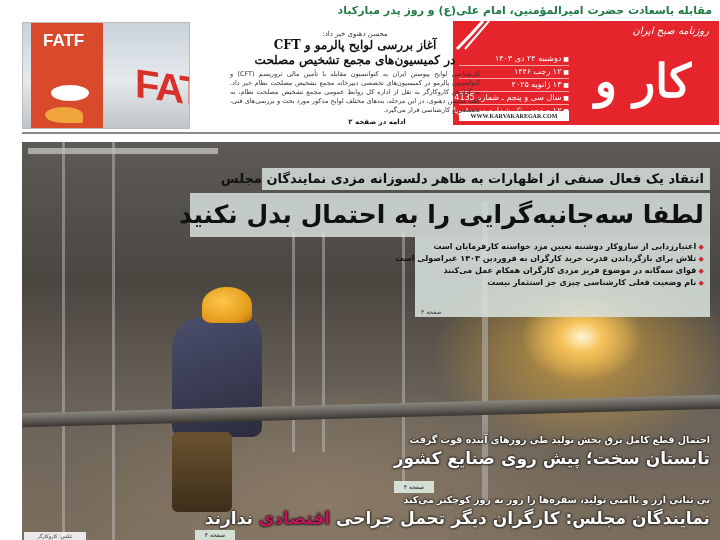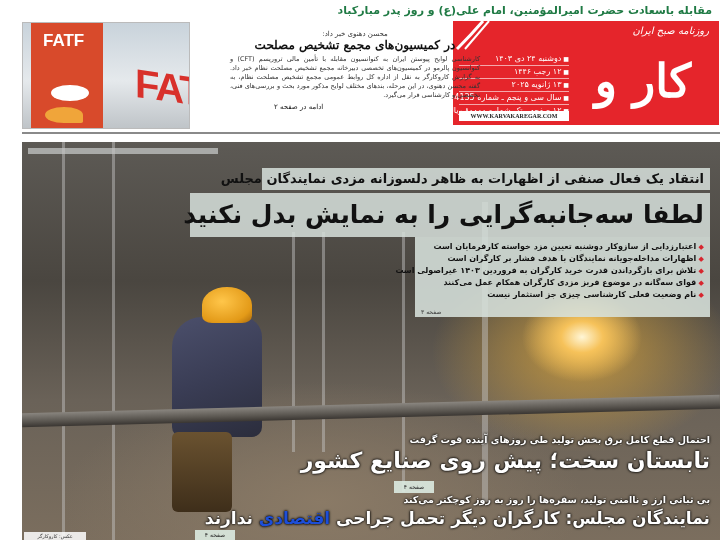--- a/index.html
+++ b/index.html
@@ -64,21 +64,21 @@
     font-family: "Liberation Sans", sans-serif; direction: ltr; transform: skewY(8deg); letter-spacing: -2px;
   }
 
   .fatf-story { position: absolute; top: 30px; left: 195px; width: 250px; text-align: right; margin-left: 35px; }
   .fatf-story .kicker { font-size: 7px; color: #333; text-align: center; }
   .fatf-story .title {
     font-size: 12px; font-weight: bold; color: #111; text-align: center; line-height: 15px;
     font-family: "DejaVu Serif", serif;
   }
   .fatf-story .body { font-size: 6.5px; color: #333; line-height: 9px; margin-top: 2px; text-align: justify; }
-  .fatf-story .cont { font-size: 7px; font-weight: normal; color: #111; margin-top: 3px; text-align: left; padding-left: 44px; }
+  .fatf-story .cont { font-size: 7px; font-weight: bold; color: #111; margin-top: 3px; text-align: center; padding-left: 44px; }
 
   .top-rule { position: absolute; top: 132px; left: 22px; width: 698px; height: 2px; background: #8a8a8a; }
 
   
   .main-photo {
     position: absolute; top: 142px; left: 22px; width: 698px; height: 398px; overflow: hidden;
     background:
       radial-gradient(ellipse 60px 45px at 560px 195px, #fff6d6 0%, #f6c25a 35%, rgba(180,120,40,0) 100%),
       radial-gradient(ellipse 150px 100px at 560px 210px, rgba(210,160,60,0.85) 0%, rgba(120,80,40,0) 100%),
       radial-gradient(ellipse 260px 120px at 300px 360px, #8a7a66 0%, rgba(80,70,60,0) 100%),
@@ -134,28 +134,28 @@
   .bullets-box .page {
     position: absolute; bottom: 2px; left: 6px; font-size: 6px; color: #333;
   }
 
   
   .story {
     position: absolute; right: 10px; text-align: right; white-space: nowrap;
     color: #fff; text-shadow: 0 0 3px #000, 0 0 2px #000;
   }
   .s1-kicker { top: 434px; font-size: 9.5px; font-weight: bold; }
-  .s1-title { top: 448px; font-size: 22px; font-weight: bold; }
+  .s1-title { top: 448px; font-size: 17px; font-weight: bold; }
   .s1-page {
     position: absolute; top: 481px; left: 394px; width: 40px; height: 12px;
     background: rgba(220,235,225,0.9); color: #222; font-size: 6px; line-height: 12px; text-align: center;
   }
   .s2-kicker { top: 494px; font-size: 9.5px; font-weight: bold; }
   .s2-title { top: 508px; font-size: 17px; font-weight: bold; }
-  .s2-title .hl { color: #1d4ed8; }
+  .s2-title .hl { color: #be185d; }
   .s2-page {
     position: absolute; top: 530px; left: 195px; width: 40px; height: 10px;
     background: rgba(220,235,225,0.9); color: #222; font-size: 6px; line-height: 10px; text-align: center;
   }
   .photo-credit {
     position: absolute; top: 532px; left: 24px; width: 62px; height: 8px;
     background: rgba(255,255,255,0.85); color: #333; font-size: 5px; line-height: 8px; text-align: center;
   }
 </style>
 </head>
@@ -183,20 +183,21 @@
 <div class="fatf-photo">
   <div class="pillar"></div>
   <div class="pillar-text">FATF</div>
   <div class="blob1"></div>
   <div class="blob2"></div>
   <div class="wall-text">FATF</div>
 </div>
 
 <div class="fatf-story">
   <div class="kicker">محسن دهنوی خبر داد:</div>
+  <div class="title">آغاز بررسی لوایح پالرمو و CFT</div>
   <div class="title">در کمیسیون‌های مجمع تشخیص مصلحت</div>
   <div class="body">کارشناسی لوایح پیوستن ایران به کنوانسیون مقابله با تأمین مالی تروریسم (CFT) و کنوانسیون پالرمو در کمیسیون‌های تخصصی دبیرخانه مجمع تشخیص مصلحت نظام خبر داد. به گزارش کاروکارگر به نقل از اداره کل روابط عمومی مجمع تشخیص مصلحت نظام، به گفته محسن دهنوی، در این مرحله، بندهای مختلف لوایح مذکور مورد بحث و بررسی‌های فنی، تخصصی و کارشناسی قرار می‌گیرد.</div>
   <div class="cont">ادامه در صفحه ۲</div>
 </div>
 
 <div class="top-rule"></div>
 
 <div class="main-photo">
   <div class="pipe2"></div>
   <div class="vline" style="left:40px;top:0;height:398px;"></div>
@@ -205,25 +206,24 @@
   <div class="vline" style="left:300px;top:90px;height:220px;"></div>
   <div class="vline" style="left:380px;top:90px;height:260px;"></div>
   <div class="vline" style="left:460px;top:60px;height:300px;width:6px;"></div>
   <div class="worker-body"></div>
   <div class="worker-legs"></div>
   <div class="worker-helmet"></div>
   <div class="pipe"></div>
 </div>
 
 <div class="kicker-box">انتقاد یک فعال صنفی از اظهارات به ظاهر دلسوزانه مزدی نمایندگان مجلس</div>
-<div class="headline-box">لطفا سه‌جانبه‌گرایی را به نمایش بدل نکنید</div>
+<div class="headline-box">لطفا سه‌جانبه‌گرایی را به احتمال بدل نکنید</div>
 <div class="bullets-box">
   <ul>
     <li>اعتبارزدایی از سازوکار دوشنبه تعیین مزد خواسته کارفرمایان است</li>
-    <li>اظهارات مداخله‌جویانه نمایندگان با هدف فشار بر کارگران است</li>
     <li>تلاش برای بازگرداندن قدرت خرید کارگران به فروردین ۱۴۰۳ غیراصولی است</li>
     <li>قوای سه‌گانه در موضوع فریز مزدی کارگران همکام عمل می‌کنند</li>
     <li>نام وضعیت فعلی کارشناسی چیزی جز استثمار نیست</li>
   </ul>
   <div class="page">صفحه ۳</div>
 </div>
 
 <div class="story s1-kicker">احتمال قطع کامل برق بخش تولید طی روزهای آینده قوت گرفت</div>
 <div class="story s1-title">تابستان سخت؛ پیش روی صنایع کشور</div>
 <div class="s1-page">صفحه ۴</div>

